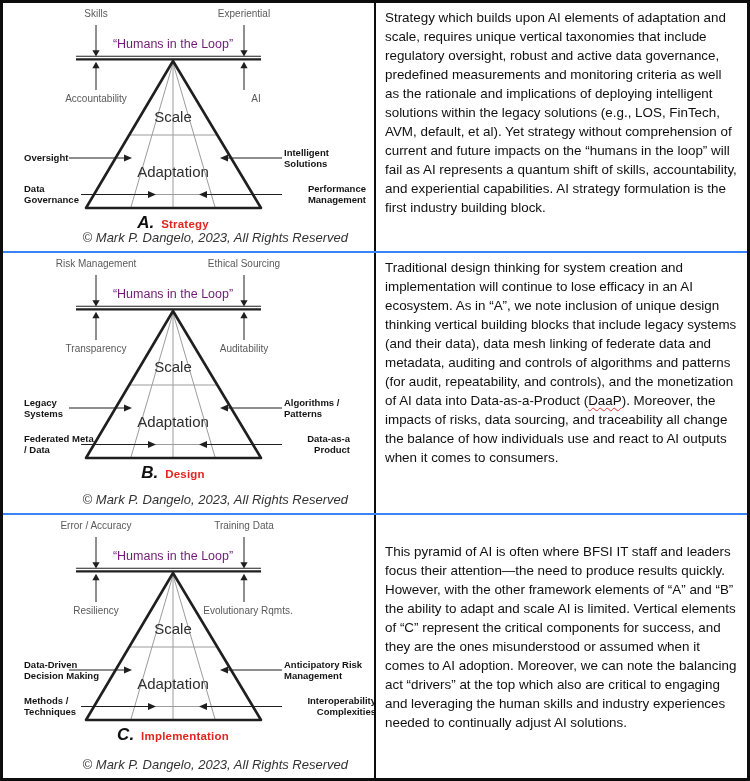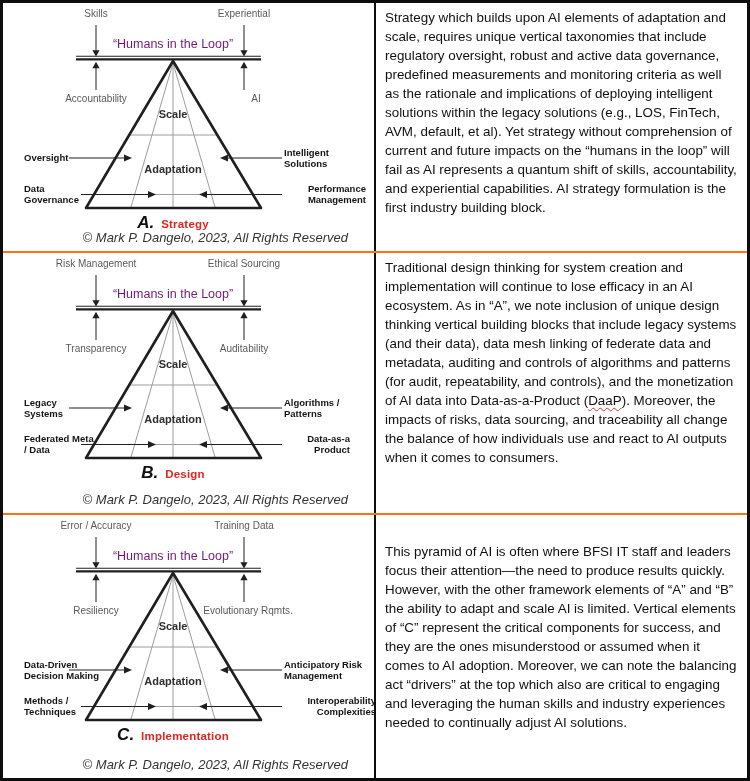--- a/index.html
+++ b/index.html
@@ -3,29 +3,29 @@
 <meta charset="utf-8">
 <style>
   html,body{margin:0;padding:0;background:#fff;}
   .sheet{
     width:750px;height:781px;box-sizing:border-box;
     border:3px solid #0d0d0d;background:#fff;
     display:grid;grid-template-rows:250px 262px 263px;
     font-family:"Liberation Sans",sans-serif;
   }
   .row{display:grid;grid-template-columns:373px 371px;box-sizing:border-box;}
-  .row-a,.row-b{border-bottom:2px solid #f97316;}
+  .row-a,.row-b{border-bottom:2px solid #3b82f6;}
   .dcell{position:relative;overflow:hidden;border-right:2px solid #0d0d0d;box-sizing:border-box;background:#fff;}
   .diag-svg{position:absolute;left:0;top:0;width:371px;height:250px;}
   .lbl{position:absolute;}
   .drv{color:#5a5a5a;font-size:10px;white-space:nowrap;transform:translateX(-50%);}
   .d-top{top:5px;}
   .d-below{top:90px;}
   .beam-title{left:170px;top:34px;transform:translateX(-50%);font-weight:normal;font-size:12.5px;color:#701a75;white-space:nowrap;}
-  .tier{left:170px;transform:translateX(-50%);font-weight:bold;font-size:11px;color:#2e2e2e;}
+  .tier{left:170px;transform:translateX(-50%);font-weight:normal;font-size:15px;color:#2e2e2e;}
   .tier-upper{top:105px;}
   .tier-lower{top:160px;}
   .side{font-weight:bold;font-size:9.5px;line-height:1.18;color:#141414;display:flex;align-items:center;height:30px;}
   .sl1{left:21px;top:140px;}
   .sl2{left:21px;top:176px;}
   .sr1{left:281px;top:140px;}
   .sr2{left:281px;top:176px;text-align:right;}
   .row-a .sl1{width:70px}.row-a .sl2{width:70px}.row-a .sr1{width:70px}.row-a .sr2{width:82px}
   .row-b .sl1{width:60px}.row-b .sl2{width:74px}.row-b .sr1{width:82px}.row-b .sr2{width:66px}
   .row-c .sl1{width:95px}.row-c .sl2{width:70px}.row-c .sr1{width:95px}.row-c .sr2{width:92px}

